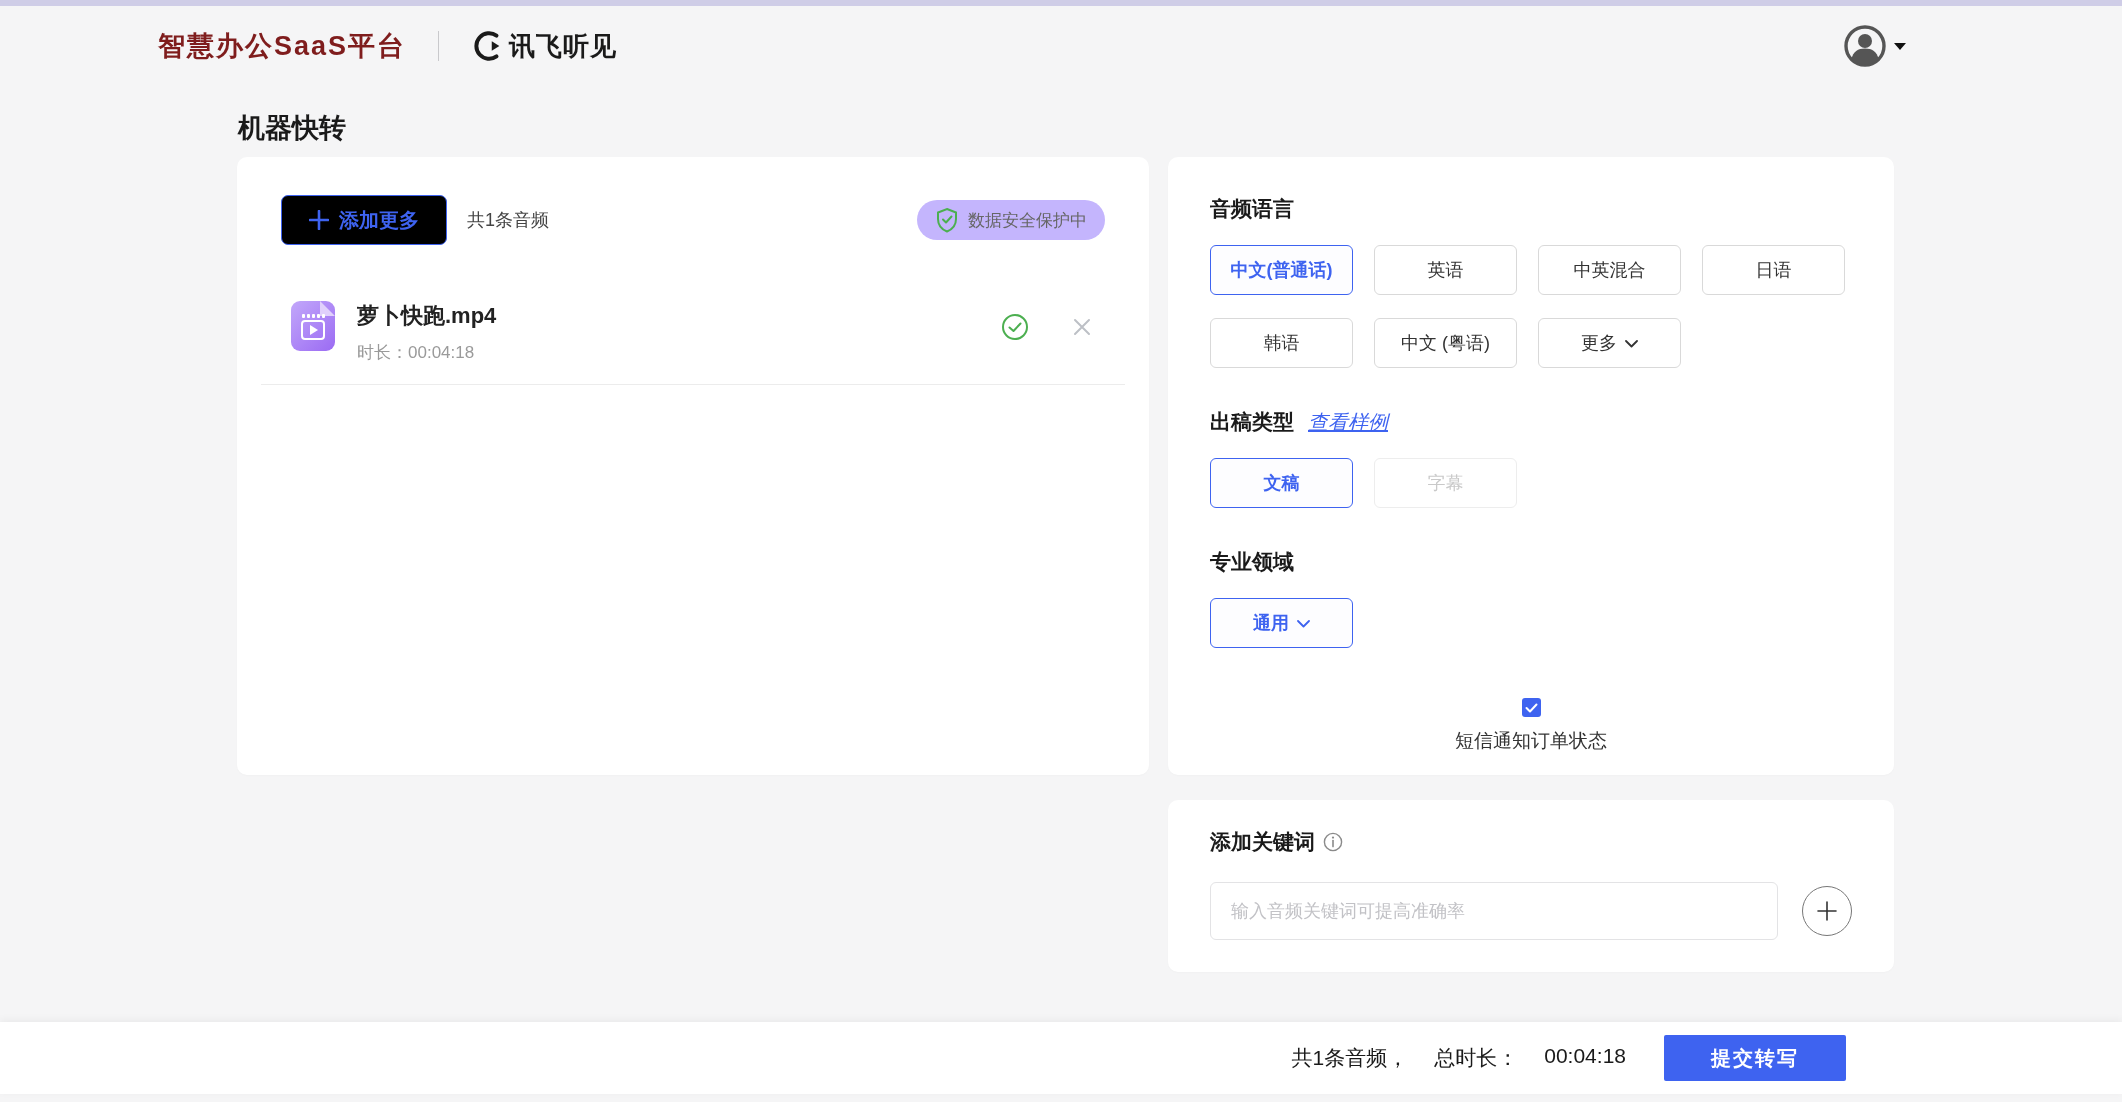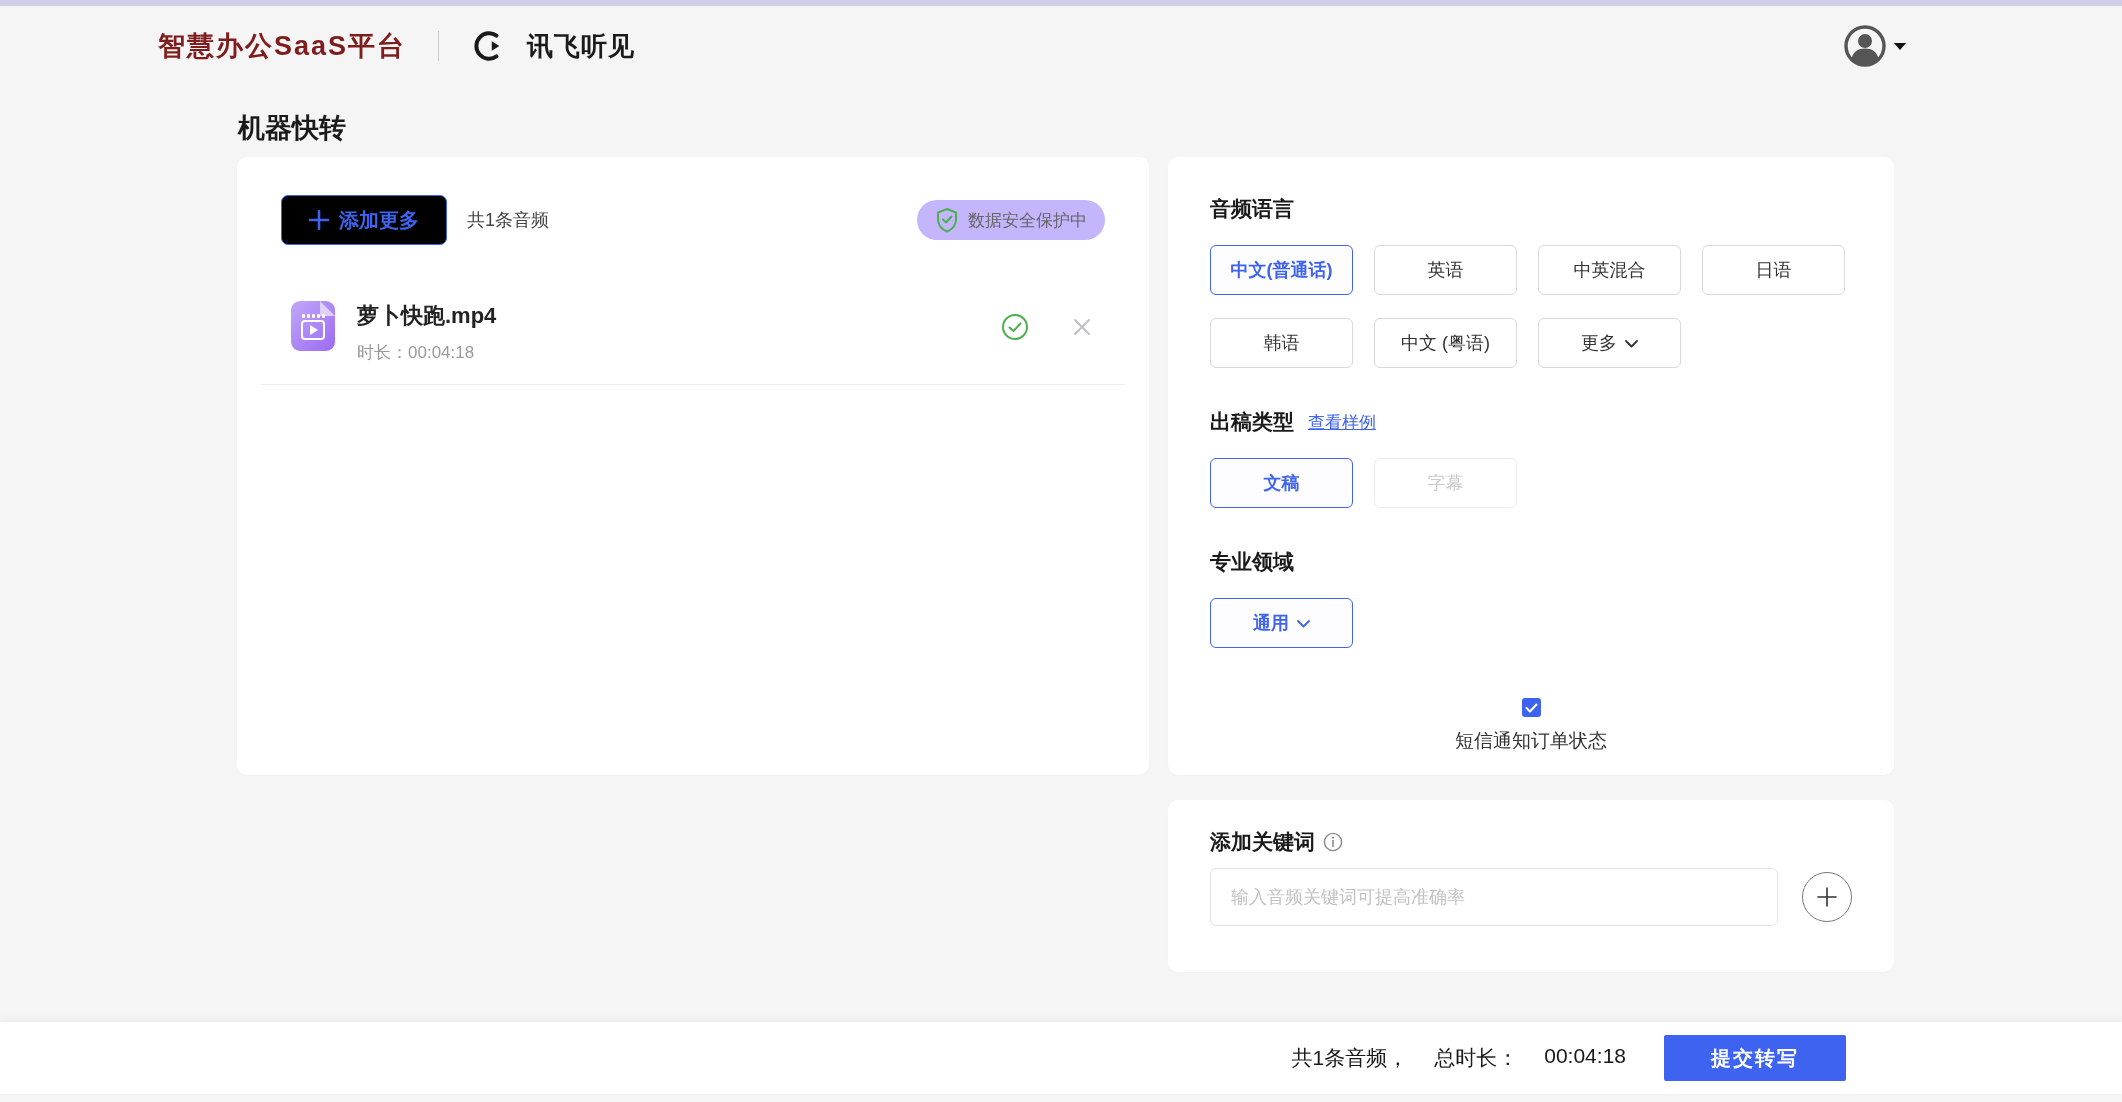--- a/index.html
+++ b/index.html
@@ -6,21 +6,21 @@
   html,body { width:2122px; height:1102px; }
   body { font-family:"Liberation Sans","DejaVu Sans",sans-serif; background:#f5f5f6; color:#222; overflow:hidden; position:relative; }
 
   .topstrip { position:absolute; top:0; left:0; width:100%; height:6px; background:#cfcde7; }
 
   
   .header { position:absolute; top:6px; left:0; width:100%; height:80px; display:flex; align-items:center; }
   .brand { display:flex; align-items:center; margin-left:158px; }
   .platform-title { font-size:27px; font-weight:bold; color:#7f1d1d; letter-spacing:2px; }
   .brand-divider { width:1px; height:30px; background:#c9c9cc; margin:0 32px; }
-  .product-logo { display:flex; align-items:center; gap:22px; }
+  .product-logo { display:flex; align-items:center; gap:4px; }
   .product-name { font-size:26px; font-weight:bold; color:#1a1a1a; letter-spacing:1px; }
   .user-area { position:absolute; right:215px; top:50%; transform:translateY(-50%); display:flex; align-items:center; gap:6px; cursor:pointer; }
 
   
   .page-title { position:absolute; left:238px; top:110px; font-size:27px; font-weight:bold; color:#1a1a1a; }
 
   
   .card { position:absolute; background:#fff; border-radius:10px; box-shadow:0 1px 2px rgba(0,0,0,0.02); }
   .upload-card { left:237px; top:157px; width:912px; height:618px; padding:38px 44px; }
   .options-card { left:1168px; top:157px; width:726px; height:618px; padding:38px 42px; }
@@ -51,33 +51,33 @@
   .row-divider { margin:20px -20px 0 -20px; height:1px; background:#ececec; }
 
   
   .section-title { font-size:21px; font-weight:bold; color:#1a1a1a; }
   .btn-grid { display:flex; flex-wrap:wrap; gap:23px 21px; margin-top:22px; }
   .opt-btn { width:143px; height:50px; display:flex; align-items:center; justify-content:center; gap:8px;
     background:#fff; border:1px solid #d9d9d9; border-radius:6px; font-size:18px; color:#333; cursor:pointer; }
   .opt-btn.selected { border:1.5px solid #3e63f0; color:#3e63f0; font-weight:bold; background:#fdfdff; }
   .opt-btn.disabled { border:1px solid #ededed; color:#c9c9c9; cursor:default; }
   .opt-btn .chev { display:flex; margin-top:2px; }
-  .sample-link { margin-left:14px; font-size:17px; color:#3e63f0; text-decoration:underline; font-weight:normal; cursor:pointer; }
+  .sample-link { margin-left:14px; font-size:20px; color:#3e63f0; text-decoration:underline; font-weight:normal; cursor:pointer;font-style:italic; }
   .sec-output { margin-top:40px; }
   .sec-domain { margin-top:40px; }
   .title-row { display:flex; align-items:center; }
 
   
   .sms-row { margin-top:50px; display:flex; align-items:center; gap:11px; cursor:pointer;flex-direction:column; }
   .checkbox { width:19px; height:19px; border-radius:3px; background:#3e63f0; display:flex; align-items:center; justify-content:center; }
   .sms-label { font-size:19px; color:#333; }
 
   
   .kw-title-row { display:flex; align-items:center; gap:8px; }
-  .kw-input-row { margin-top:12px; display:flex; align-items:center; }
+  .kw-input-row { margin-top:26px; display:flex; align-items:center; }
   .kw-input { width:568px; height:58px; border:1px solid #e3e3e5; border-radius:6px; padding:0 20px; font-size:18px; color:#333;
     font-family:"Liberation Sans","DejaVu Sans",sans-serif; outline:none; background:#fff; }
   .kw-input::placeholder { color:#c2c2c6; }
   .kw-add-btn { margin-left:24px; width:50px; height:50px; border-radius:50%; border:1px solid #777; background:#fff;
     display:flex; align-items:center; justify-content:center; cursor:pointer; }
 
   
   .footer { position:absolute; left:0; top:1022px; width:100%; height:72px; background:#fff;
     box-shadow:0 -2px 8px rgba(0,0,0,0.05); display:flex; align-items:center; }
   .footer-summary { position:absolute; right:496px; display:flex; align-items:flex-start; font-size:21px; color:#1a1a1a; }

